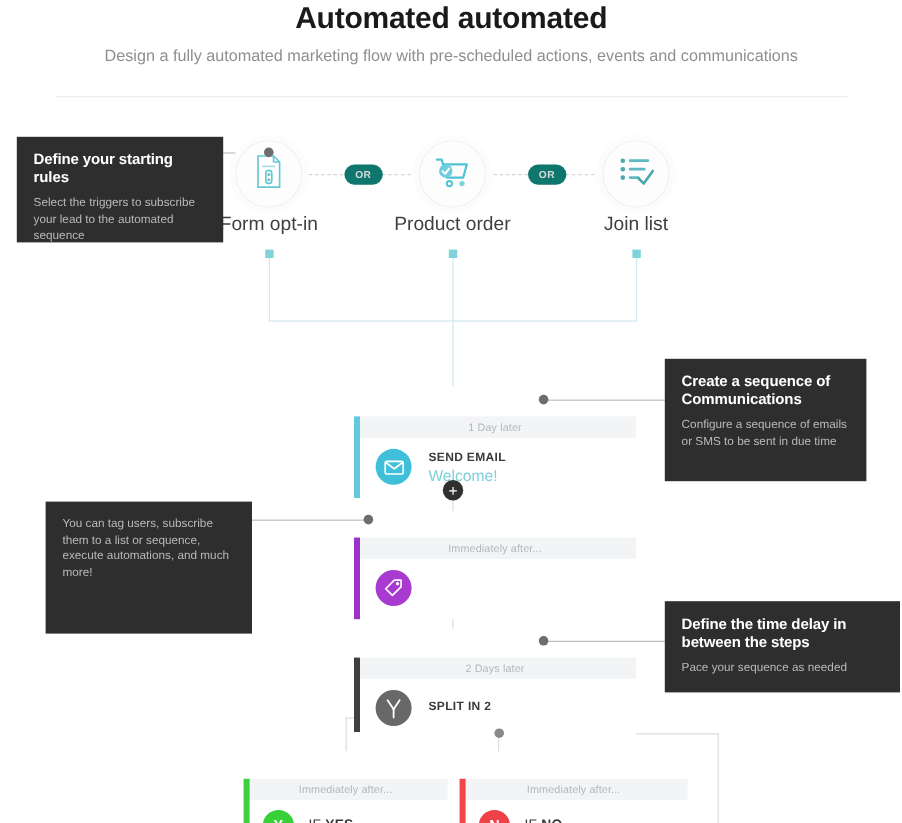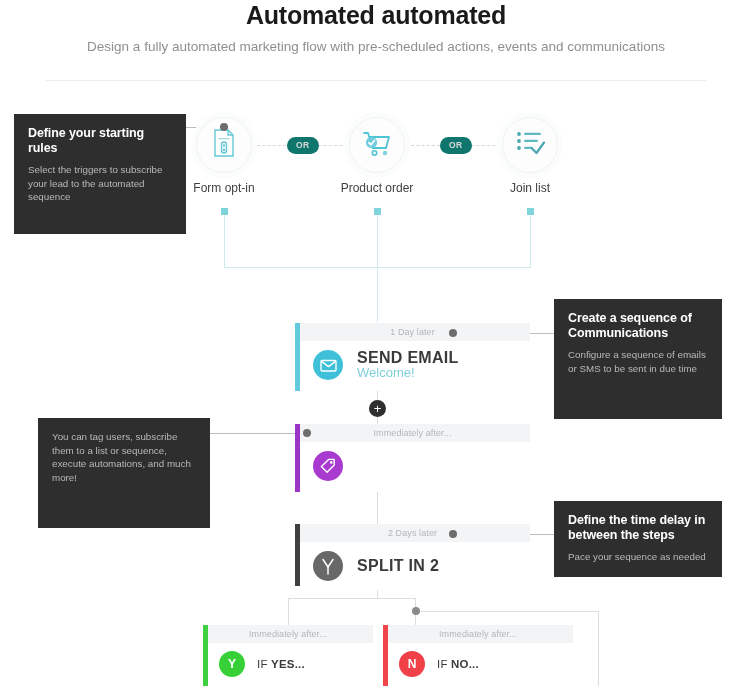--- a/index.html
+++ b/index.html
@@ -41,45 +41,45 @@
   }
   .callout .c-title {
     font-size: 12.5px; font-weight: bold; color: #ffffff;
     line-height: 15px; margin-bottom: 7px;
     letter-spacing: -0.1px;
   }
   .callout .c-body {
     font-size: 9.8px; color: #b9b9b9; line-height: 13.5px;
     font-weight: 400;
   }
-  #callout-start  { left: 14px;  top: 114px; width: 172px; height: 120px; }
-  #callout-comms  { left: 554px; top: 299px; width: 168px; height: 120px; }
+  #callout-start  { left: 14px;  top: 114px; width: 172px; height: 88px; }
+  #callout-comms  { left: 554px; top: 299px; width: 168px; height: 102px; }
   #callout-actions{ left: 38px;  top: 418px; width: 172px; height: 110px; }
-  #callout-delay  { left: 554px; top: 501px; width: 168px; height: 76px; }
+  #callout-delay  { left: 554px; top: 501px; width: 196px; height: 76px; }
 
   
   .leader { position: absolute; background: #bdbdbd; height: 1px; z-index: 2; }
   .dot-node {
     position: absolute; width: 8px; height: 8px; border-radius: 50%;
     background: #6d6d6d; z-index: 5;
   }
 
   
   .trigger {
     position: absolute; width: 56px; height: 56px;
     border-radius: 50%;
     background: #fdfdfd;
     border: 1px solid #f0f2f2;
     box-shadow: 0 0 0 5px #fbfcfc;
     display: flex; align-items: center; justify-content: center;
     z-index: 4;
   }
   .trigger-label {
     position: absolute; text-align: center;
-    font-size: 12px; color: #3f3f3f; width: 140px;
+    font-size: 16px; color: #3f3f3f; width: 140px;
     line-height: 16px;
   }
   .or-pill {
     position: absolute;
     background: #0f766e; color: #d9d9d9;
     border-radius: 9px;
     font-size: 8.5px; font-weight: bold;
     padding: 3px 9px 4px 9px;
     letter-spacing: 0.4px;
     z-index: 5;
@@ -94,20 +94,21 @@
   .teal-sq {
     position: absolute; width: 7px; height: 7px; background: #7fd4dc; z-index: 4;
   }
   .tealline { position: absolute; background: #cfeaed; z-index: 1; }
 
   
   .step {
     position: absolute;
     background: #ffffff;
     z-index: 3;
+    margin-top: 24px;
   }
   .step .accent {
     position: absolute; left: 0; top: 0; width: 5px; height: 100%;
   }
   .step .step-head {
     height: 18px;
     background: #f3f4f5;
     display: flex; align-items: center; justify-content: center;
   }
   .step .step-head span {
@@ -118,21 +119,21 @@
     padding: 9px 0 9px 18px;
     background: #ffffff;
   }
   .step .step-ico {
     width: 30px; height: 30px; border-radius: 50%;
     display: flex; align-items: center; justify-content: center;
     flex: 0 0 auto;
   }
   .step .step-txt { margin-left: 14px; }
   .step .step-name {
-    font-size: 16px; font-weight: bold; color: #3a3a3a;
+    font-size: 10px; font-weight: bold; color: #3a3a3a;
     letter-spacing: 0.3px; line-height: 14px;
   }
   .step .step-sub {
     font-size: 13px; color: #7fcfd8; line-height: 14px; margin-top: 1px;
   }
 
   
   .vline { position: absolute; width: 1px; background: #dddddd; z-index: 1; }
   .hline { position: absolute; height: 1px; background: #dddddd; z-index: 1; }
 

